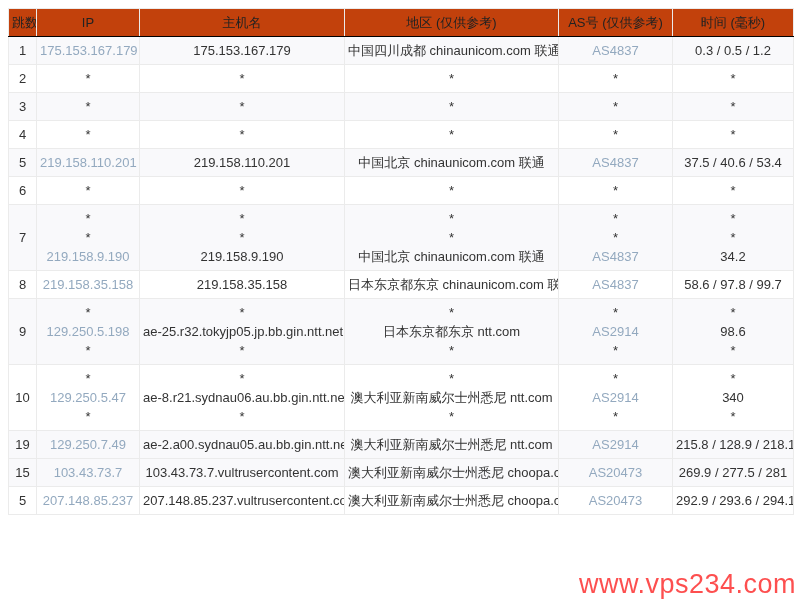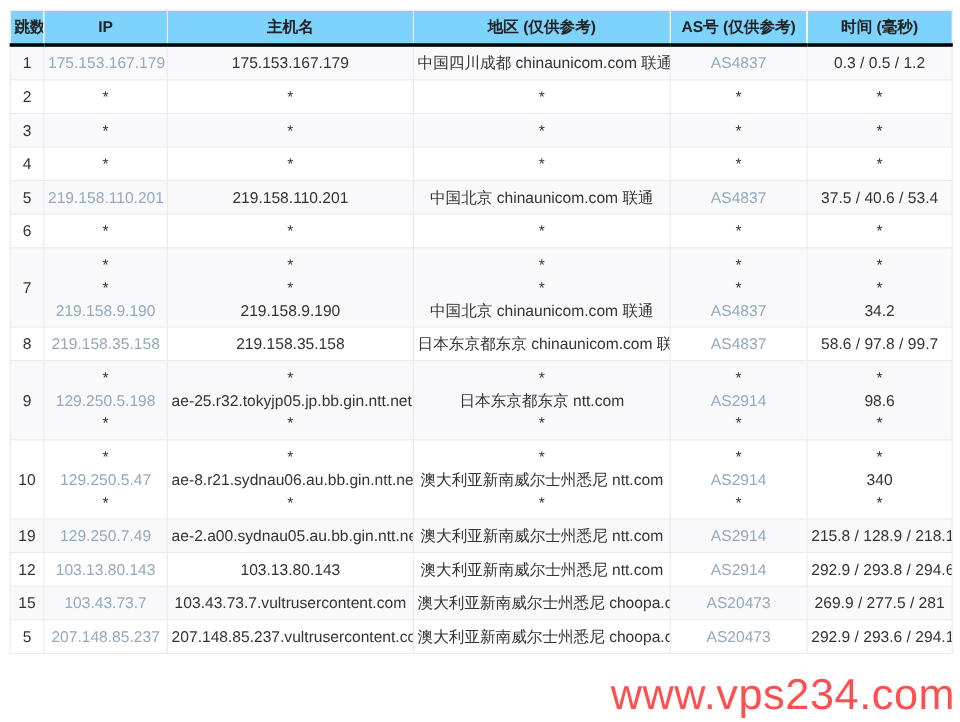--- a/index.html
+++ b/index.html
@@ -21,39 +21,39 @@
   table.trace th, table.trace td {
     border:1px solid #ebebeb;
     text-align:center;
     vertical-align:middle;
     padding:4px 3px;
     line-height:19px;
     overflow:hidden;
     white-space:nowrap;
   }
   table.trace th {
-    font-weight:bold;
+    font-weight:normal;
     color:#222;
-    background:#7dd3fc;
-    border-bottom:3px solid #000000;
+    background:#c2410c;
+    border-bottom:1px solid #000000;
   }
   tr.alt td { background:#f9f9fb; }
   .col-hop  { width:28px; }
   .col-ip   { width:103px; }
   .col-host { width:205px; }
   .col-region { width:214px; }
   .col-asn  { width:114px; }
   .col-time { width:121px; }
   .cell-line { line-height:19px; }
   .link { color:#93a9bf; cursor:pointer; }
   .watermark {
     position:absolute;
     right:4px;
     bottom:2px;
-    font-size:36px;
+    font-size:27px;
     letter-spacing:0.5px;
     color:rgba(252,30,30,0.78);
     white-space:nowrap;
     pointer-events:none;
     font-family:"Liberation Sans","DejaVu Sans",sans-serif;
   }
 </style>
 </head>
 <body>
 
@@ -299,38 +299,20 @@
           <td>
             <div class="cell-line">澳大利亚新南威尔士州悉尼 ntt.com</div>
           </td>
           <td>
             <div class="cell-line link">AS2914</div>
           </td>
           <td>
             <div class="cell-line">215.8 / 128.9 / 218.1</div>
           </td>
         </tr>
-        <tr>
-          <td>12</td>
-          <td>
-            <div class="cell-line link">103.13.80.143</div>
-          </td>
-          <td>
-            <div class="cell-line">103.13.80.143</div>
-          </td>
-          <td>
-            <div class="cell-line">澳大利亚新南威尔士州悉尼 ntt.com</div>
-          </td>
-          <td>
-            <div class="cell-line link">AS2914</div>
-          </td>
-          <td>
-            <div class="cell-line">292.9 / 293.8 / 294.6</div>
-          </td>
-        </tr>
         <tr class="alt">
           <td>15</td>
           <td>
             <div class="cell-line link">103.43.73.7</div>
           </td>
           <td>
             <div class="cell-line">103.43.73.7.vultrusercontent.com</div>
           </td>
           <td>
             <div class="cell-line">澳大利亚新南威尔士州悉尼 choopa.com</div>

